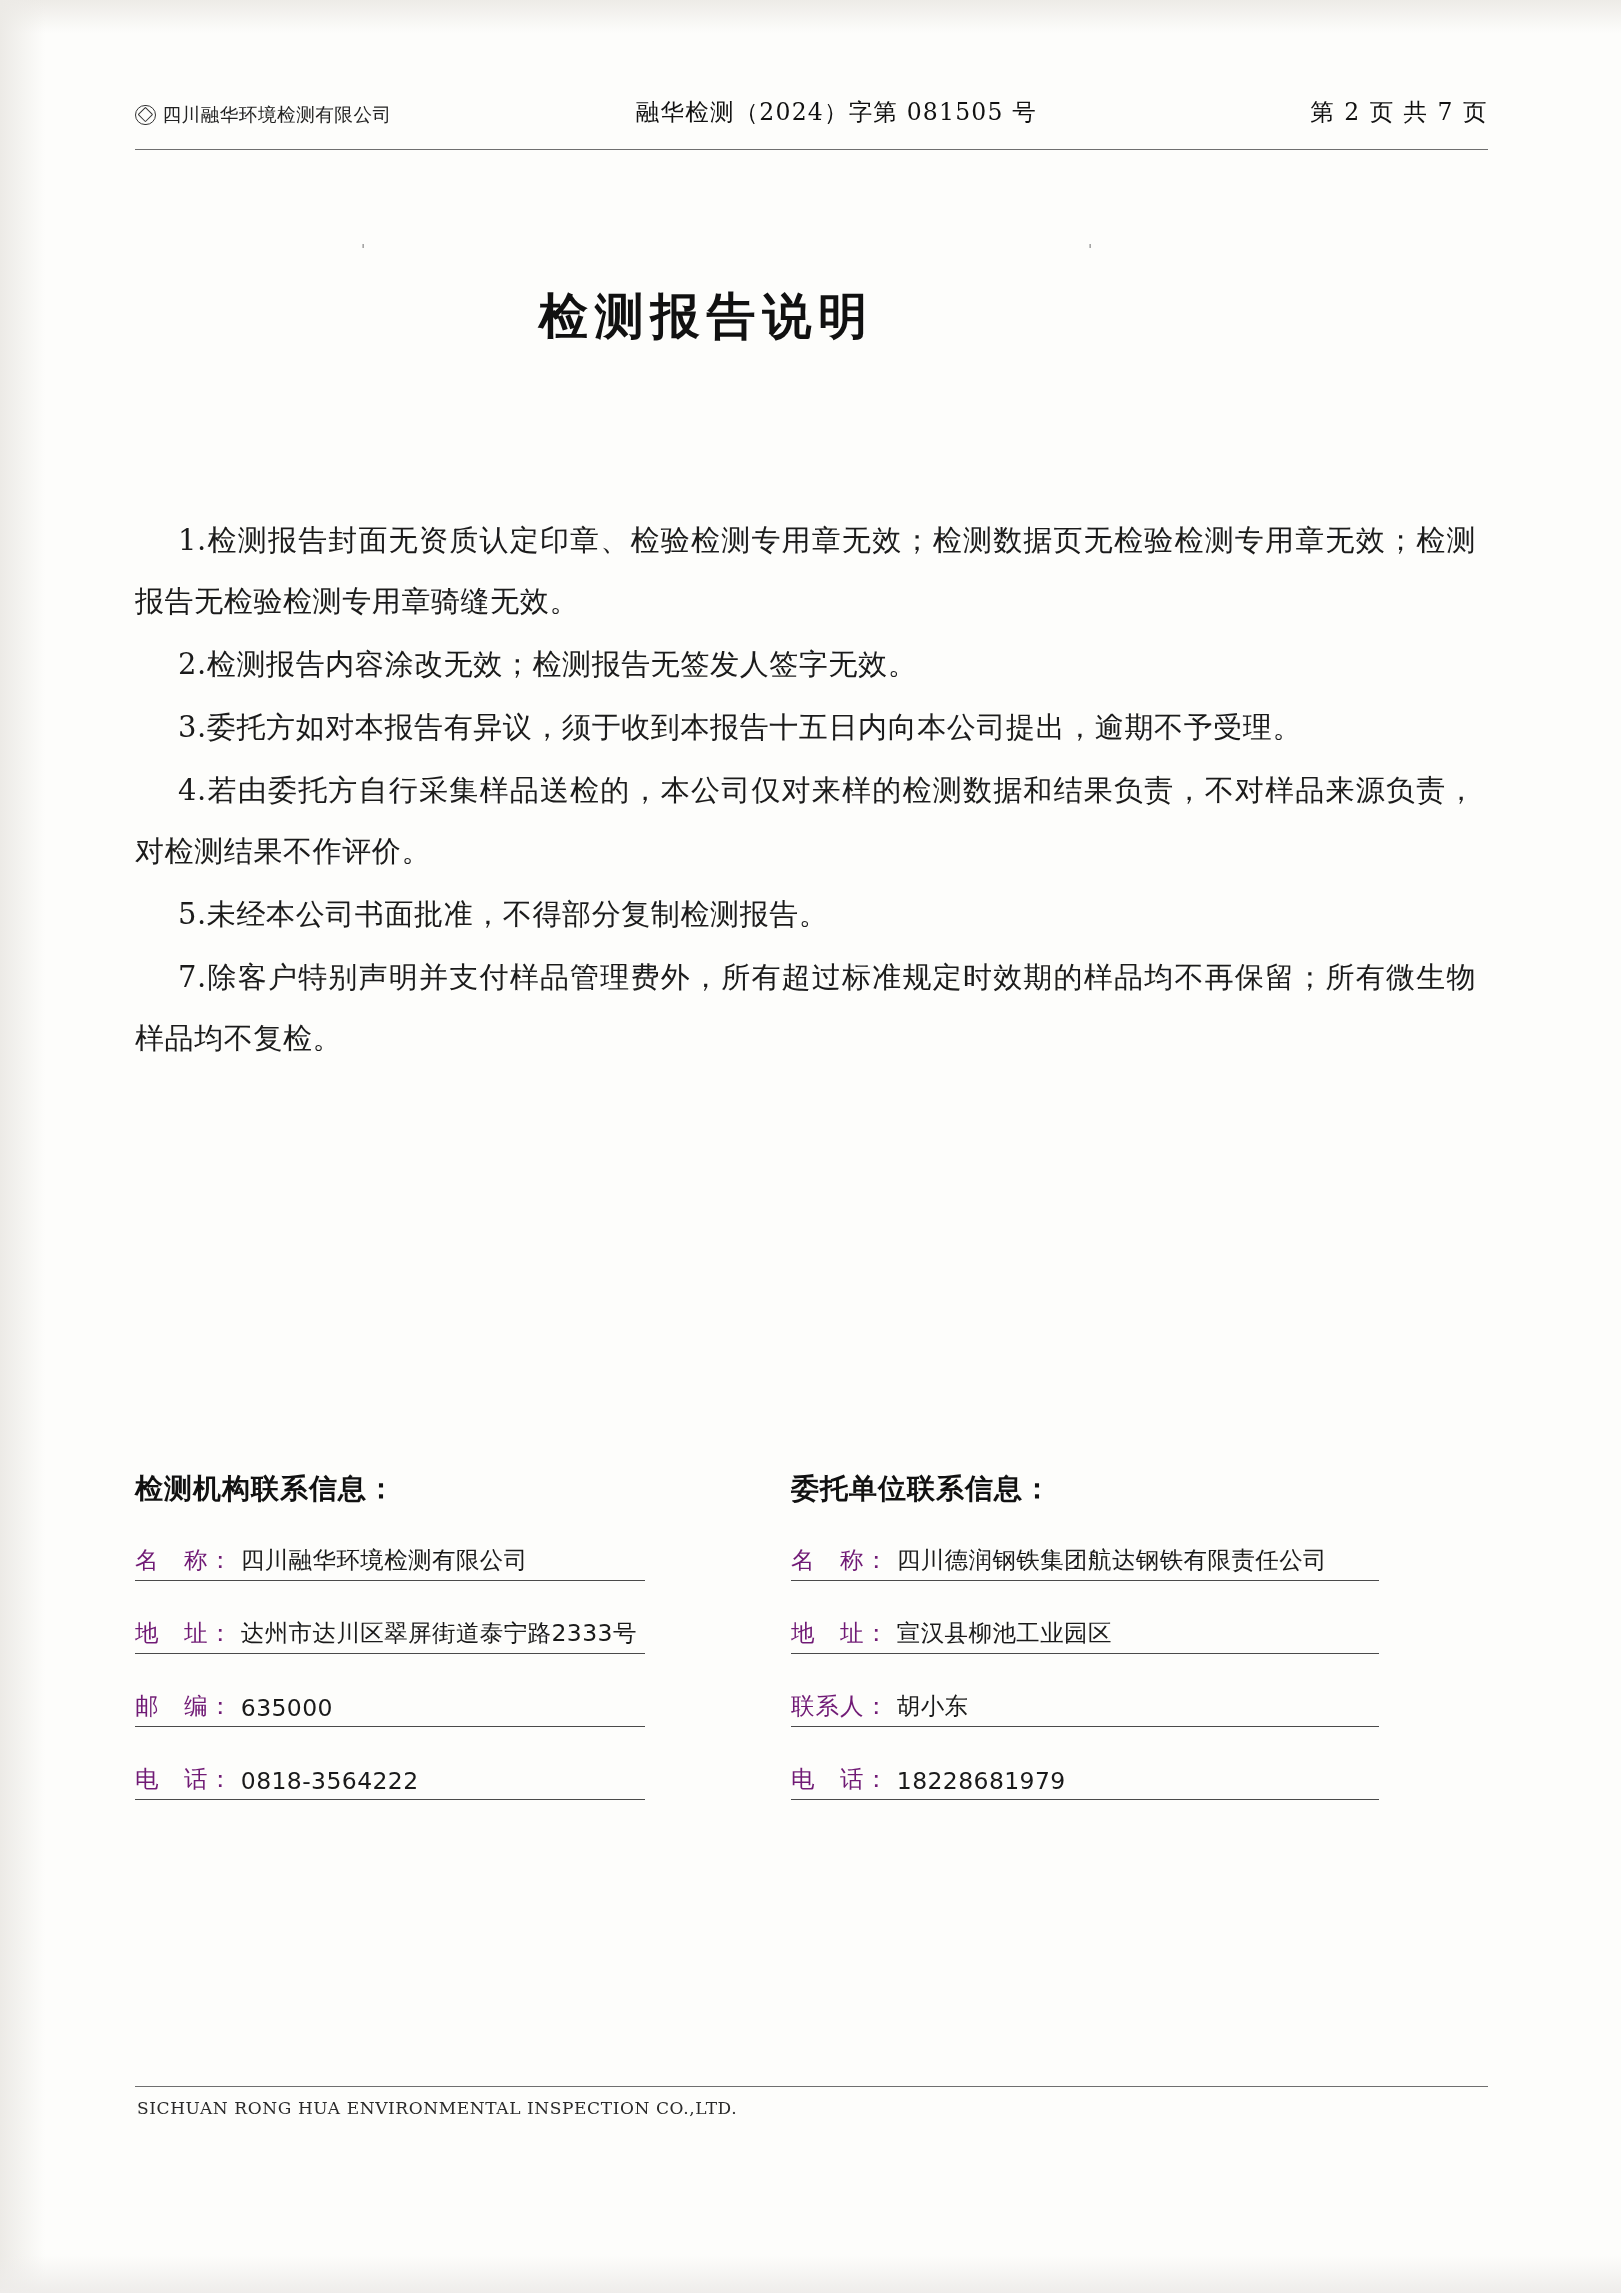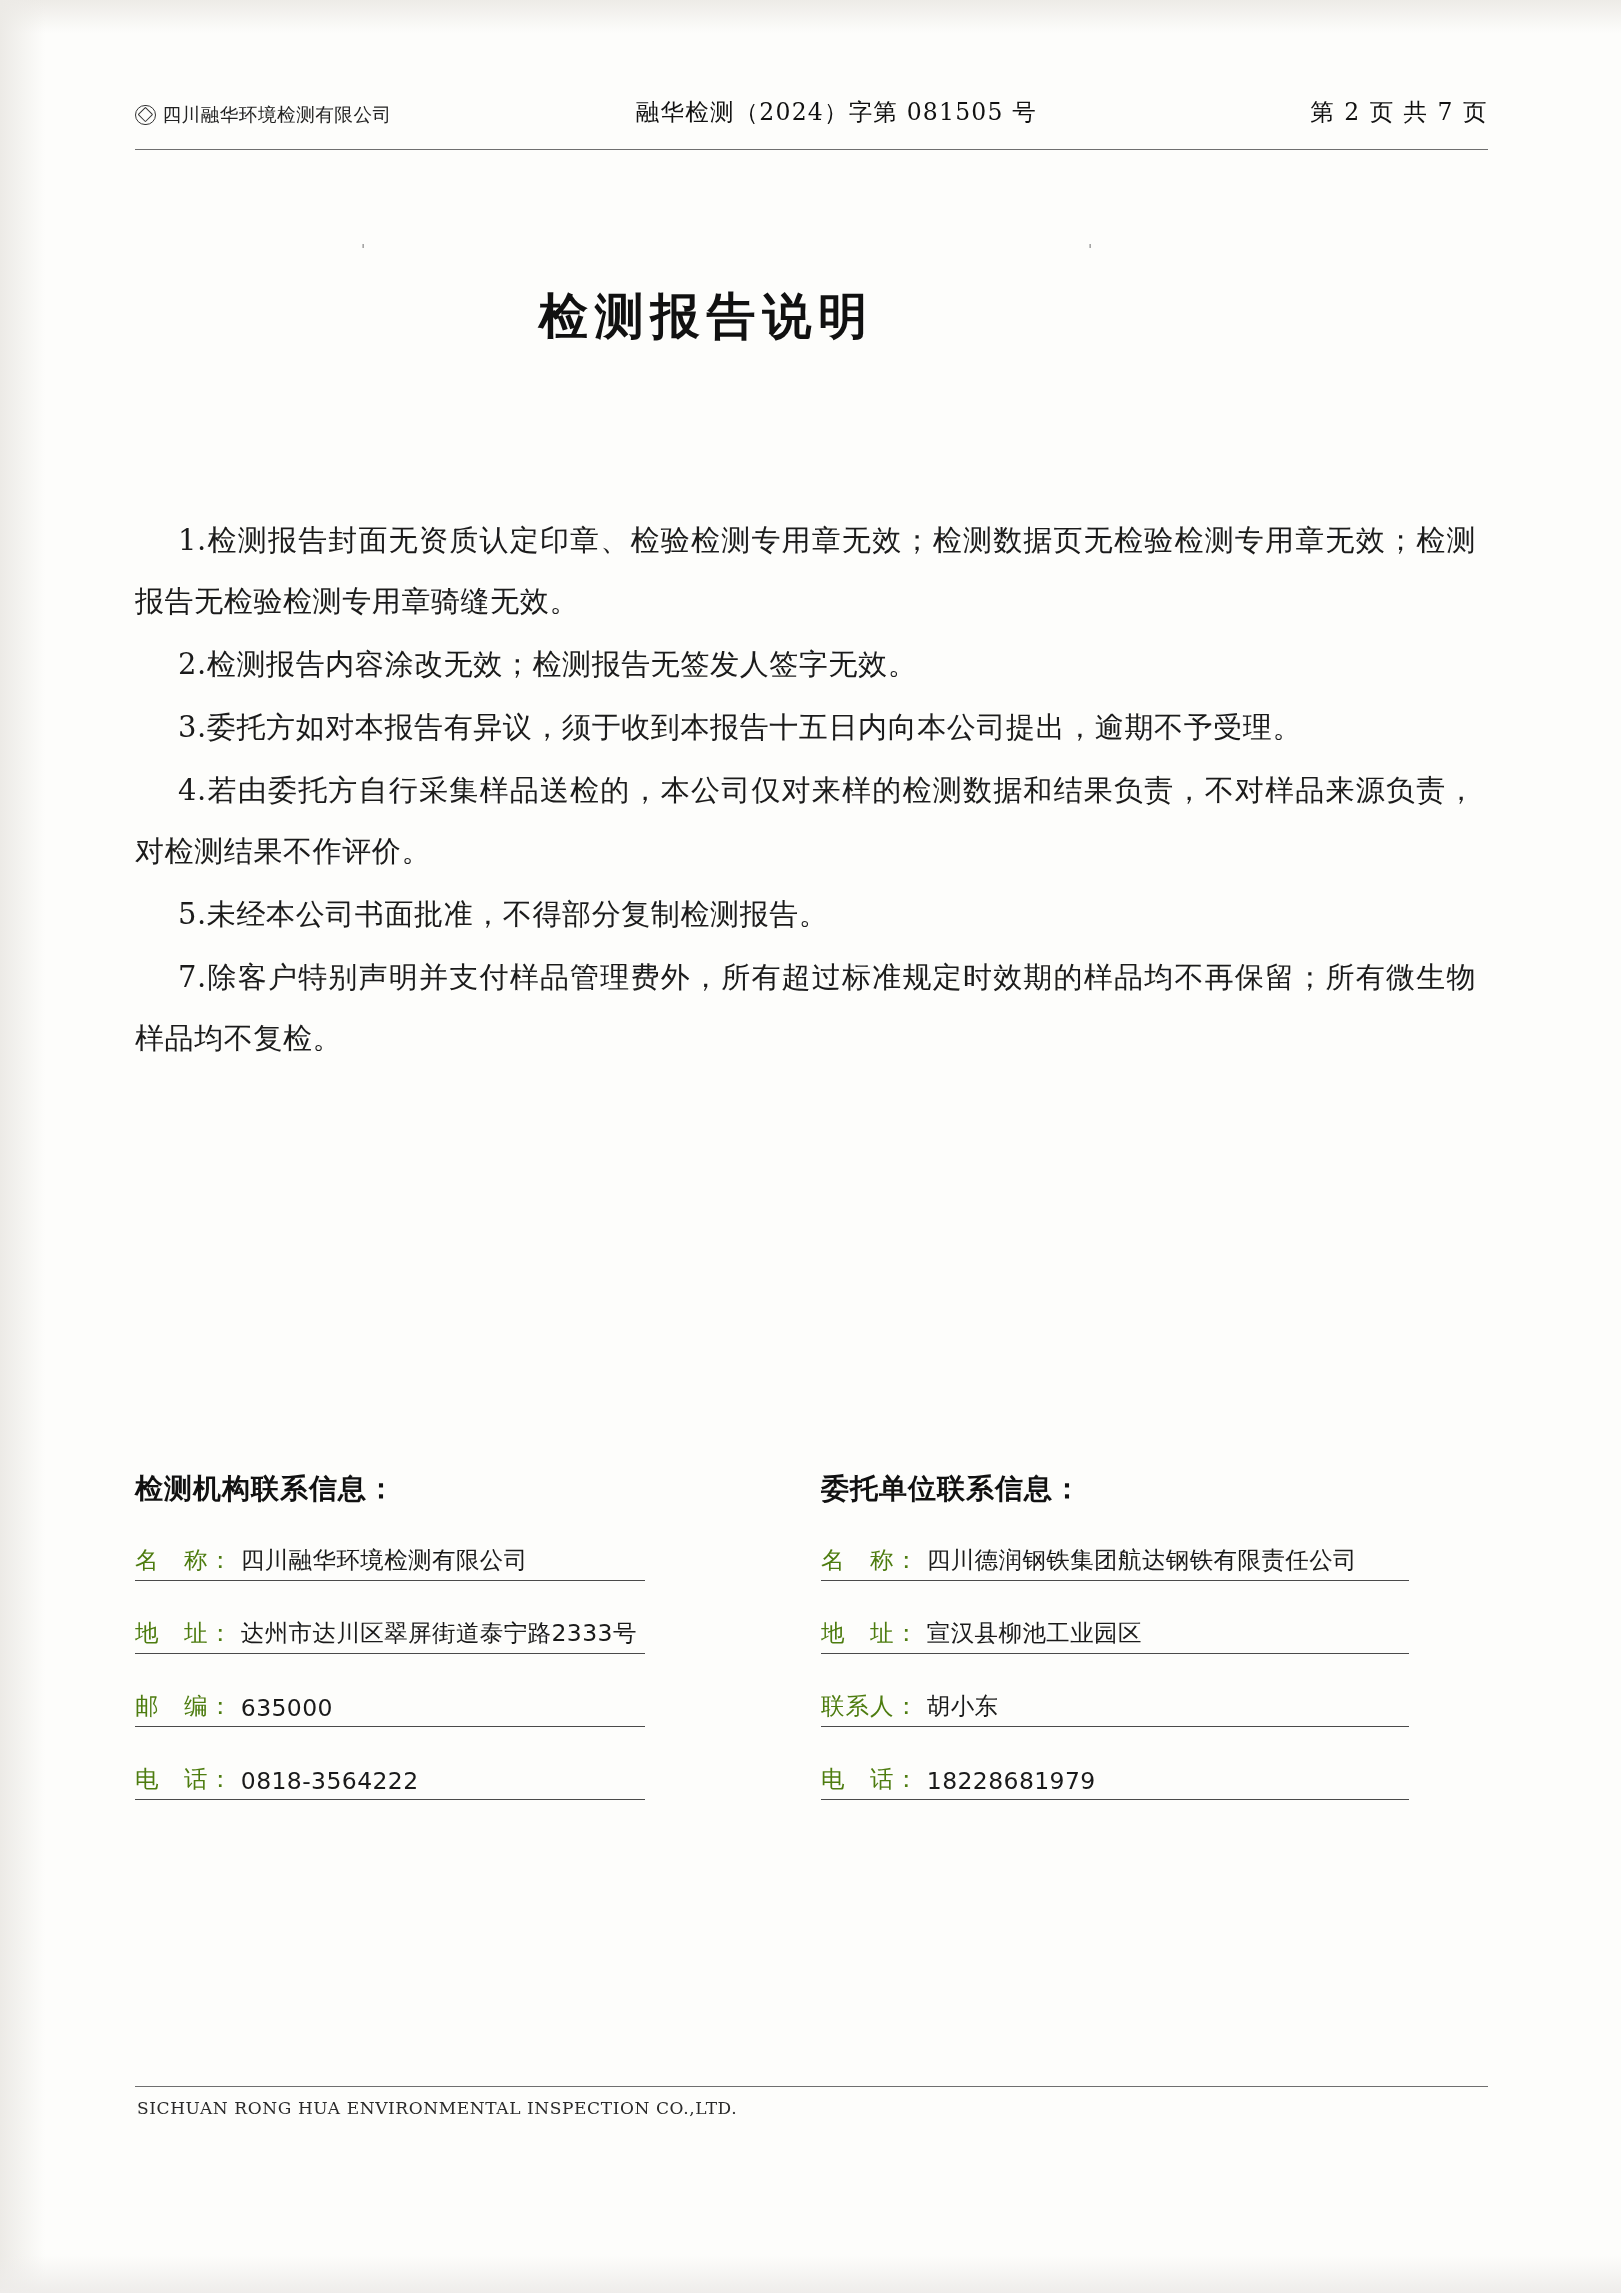--- a/index.html
+++ b/index.html
@@ -118,21 +118,21 @@
     text-align: justify;
   }
 
   
   .contacts {
     position: absolute;
     left: 135px;
     top: 1470px;
     width: 1353px;
     display: flex;
-    gap: 98px;
+    gap: 68px;
   }
   .contact-col {
     width: 588px;
   }
   .contact-title {
     font-size: 28px;
     font-weight: bold;
     letter-spacing: 1px;
     color: #111;
     margin: 0 0 33px 0;
@@ -142,21 +142,21 @@
     display: flex;
     align-items: flex-end;
     border-bottom: 1.3px solid #4a4a4a;
     padding-bottom: 3.9px;
     margin-bottom: 33px;
     height: 35px;
   }
   .field-label {
     font-size: 23.5px;
     white-space: nowrap;
-    color: #4d7c0f;
+    color: #701a75;
     letter-spacing: 1px;
     font-family: "DejaVu Sans", "Liberation Sans", sans-serif;
   }
   .field-value {
     font-size: 23.5px;
     color: #1a1a1a;
     margin-left: 7.8px;
     letter-spacing: 0.4px;
     font-family: "DejaVu Sans", "Liberation Sans", sans-serif;
     white-space: nowrap;

